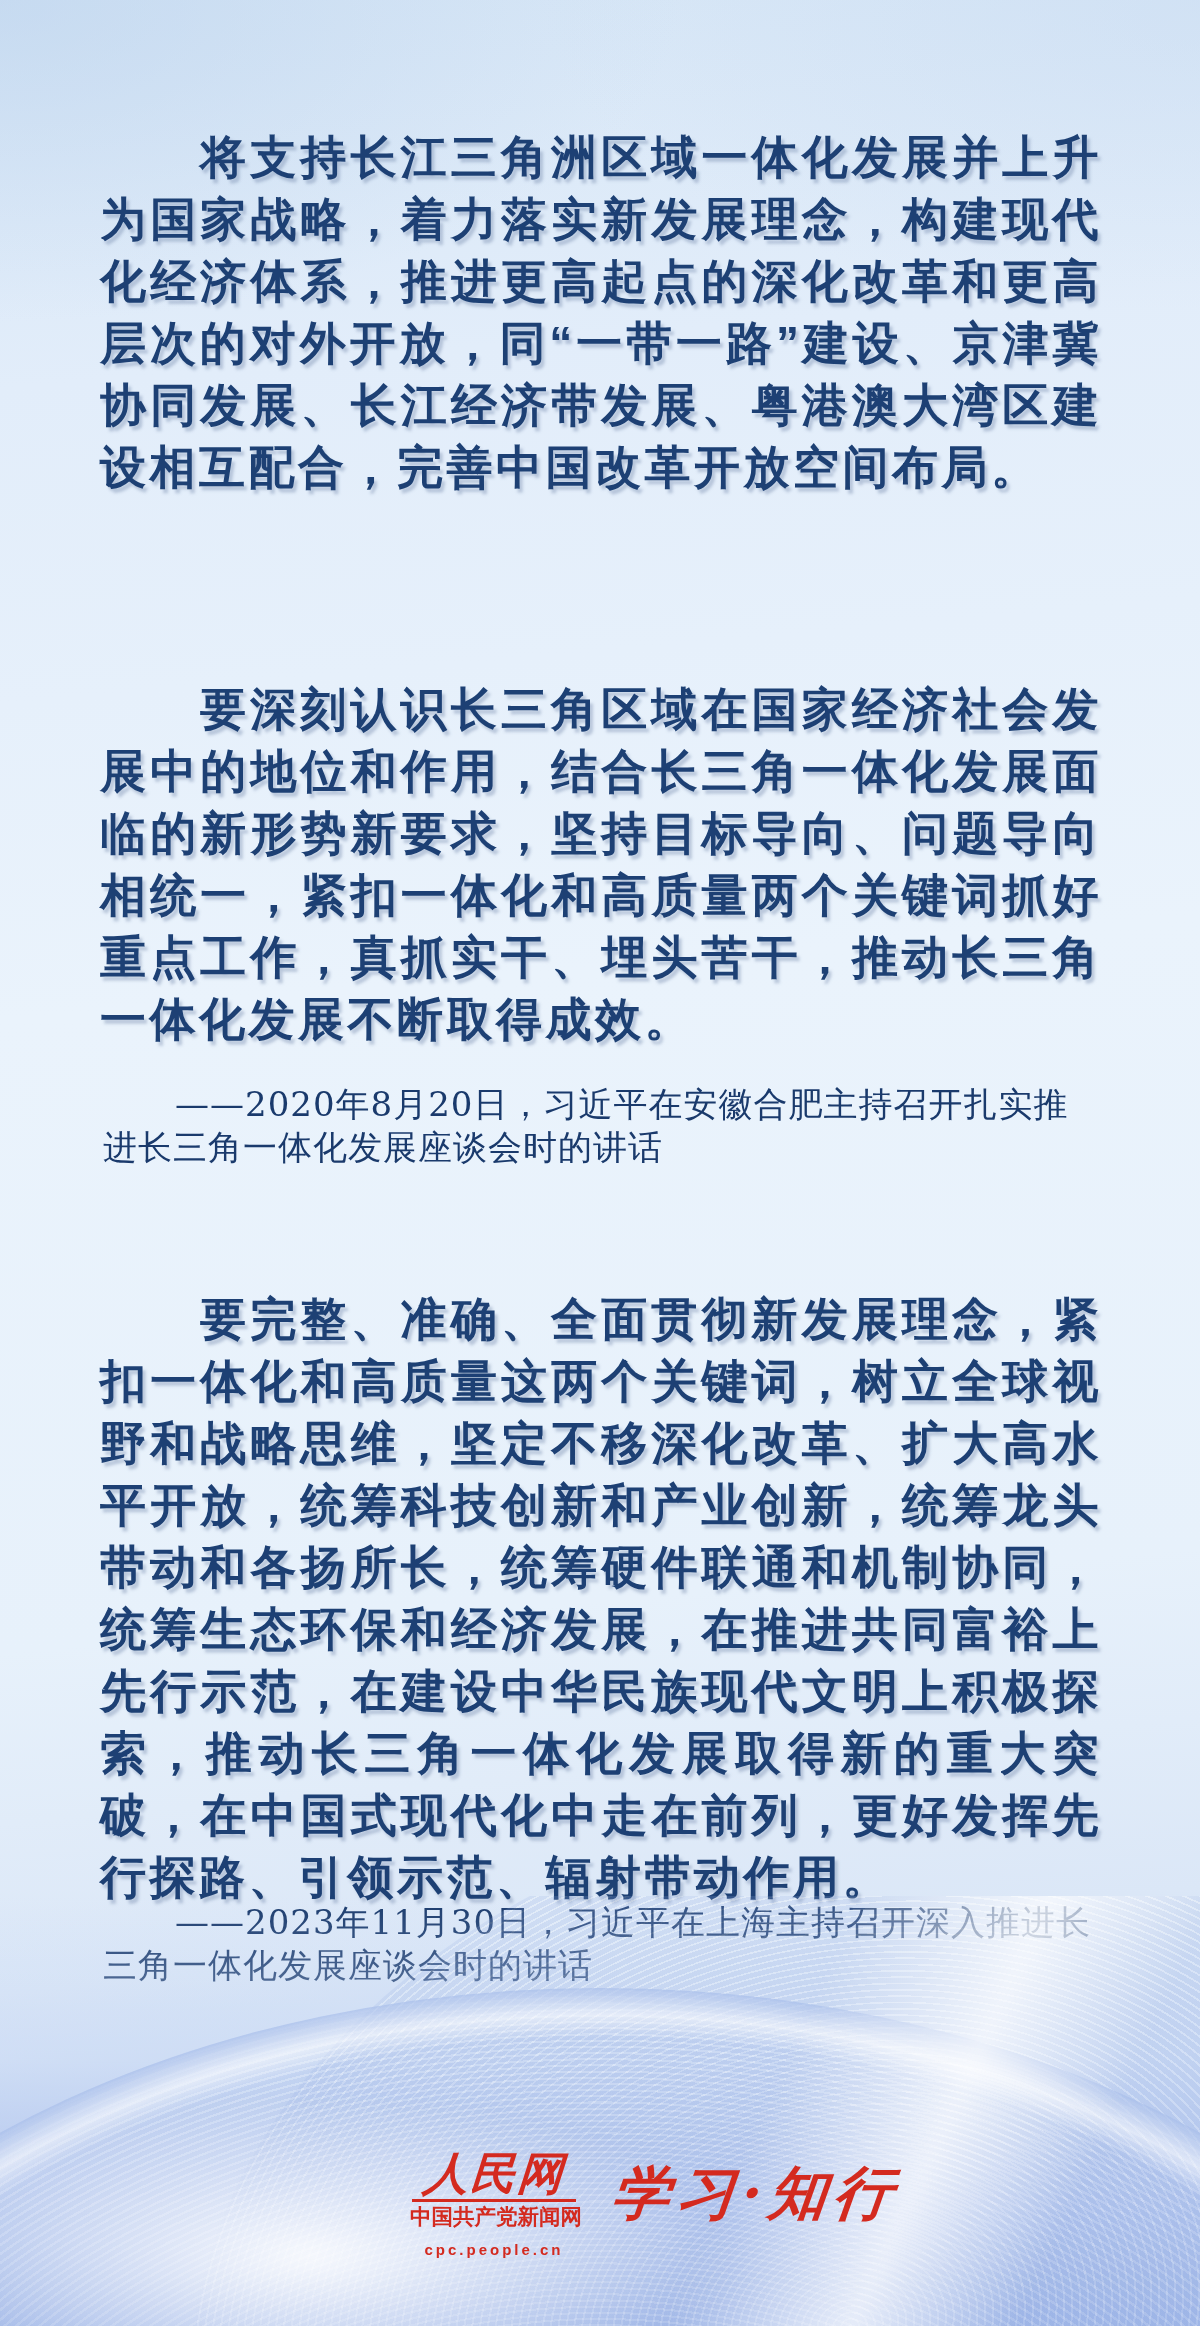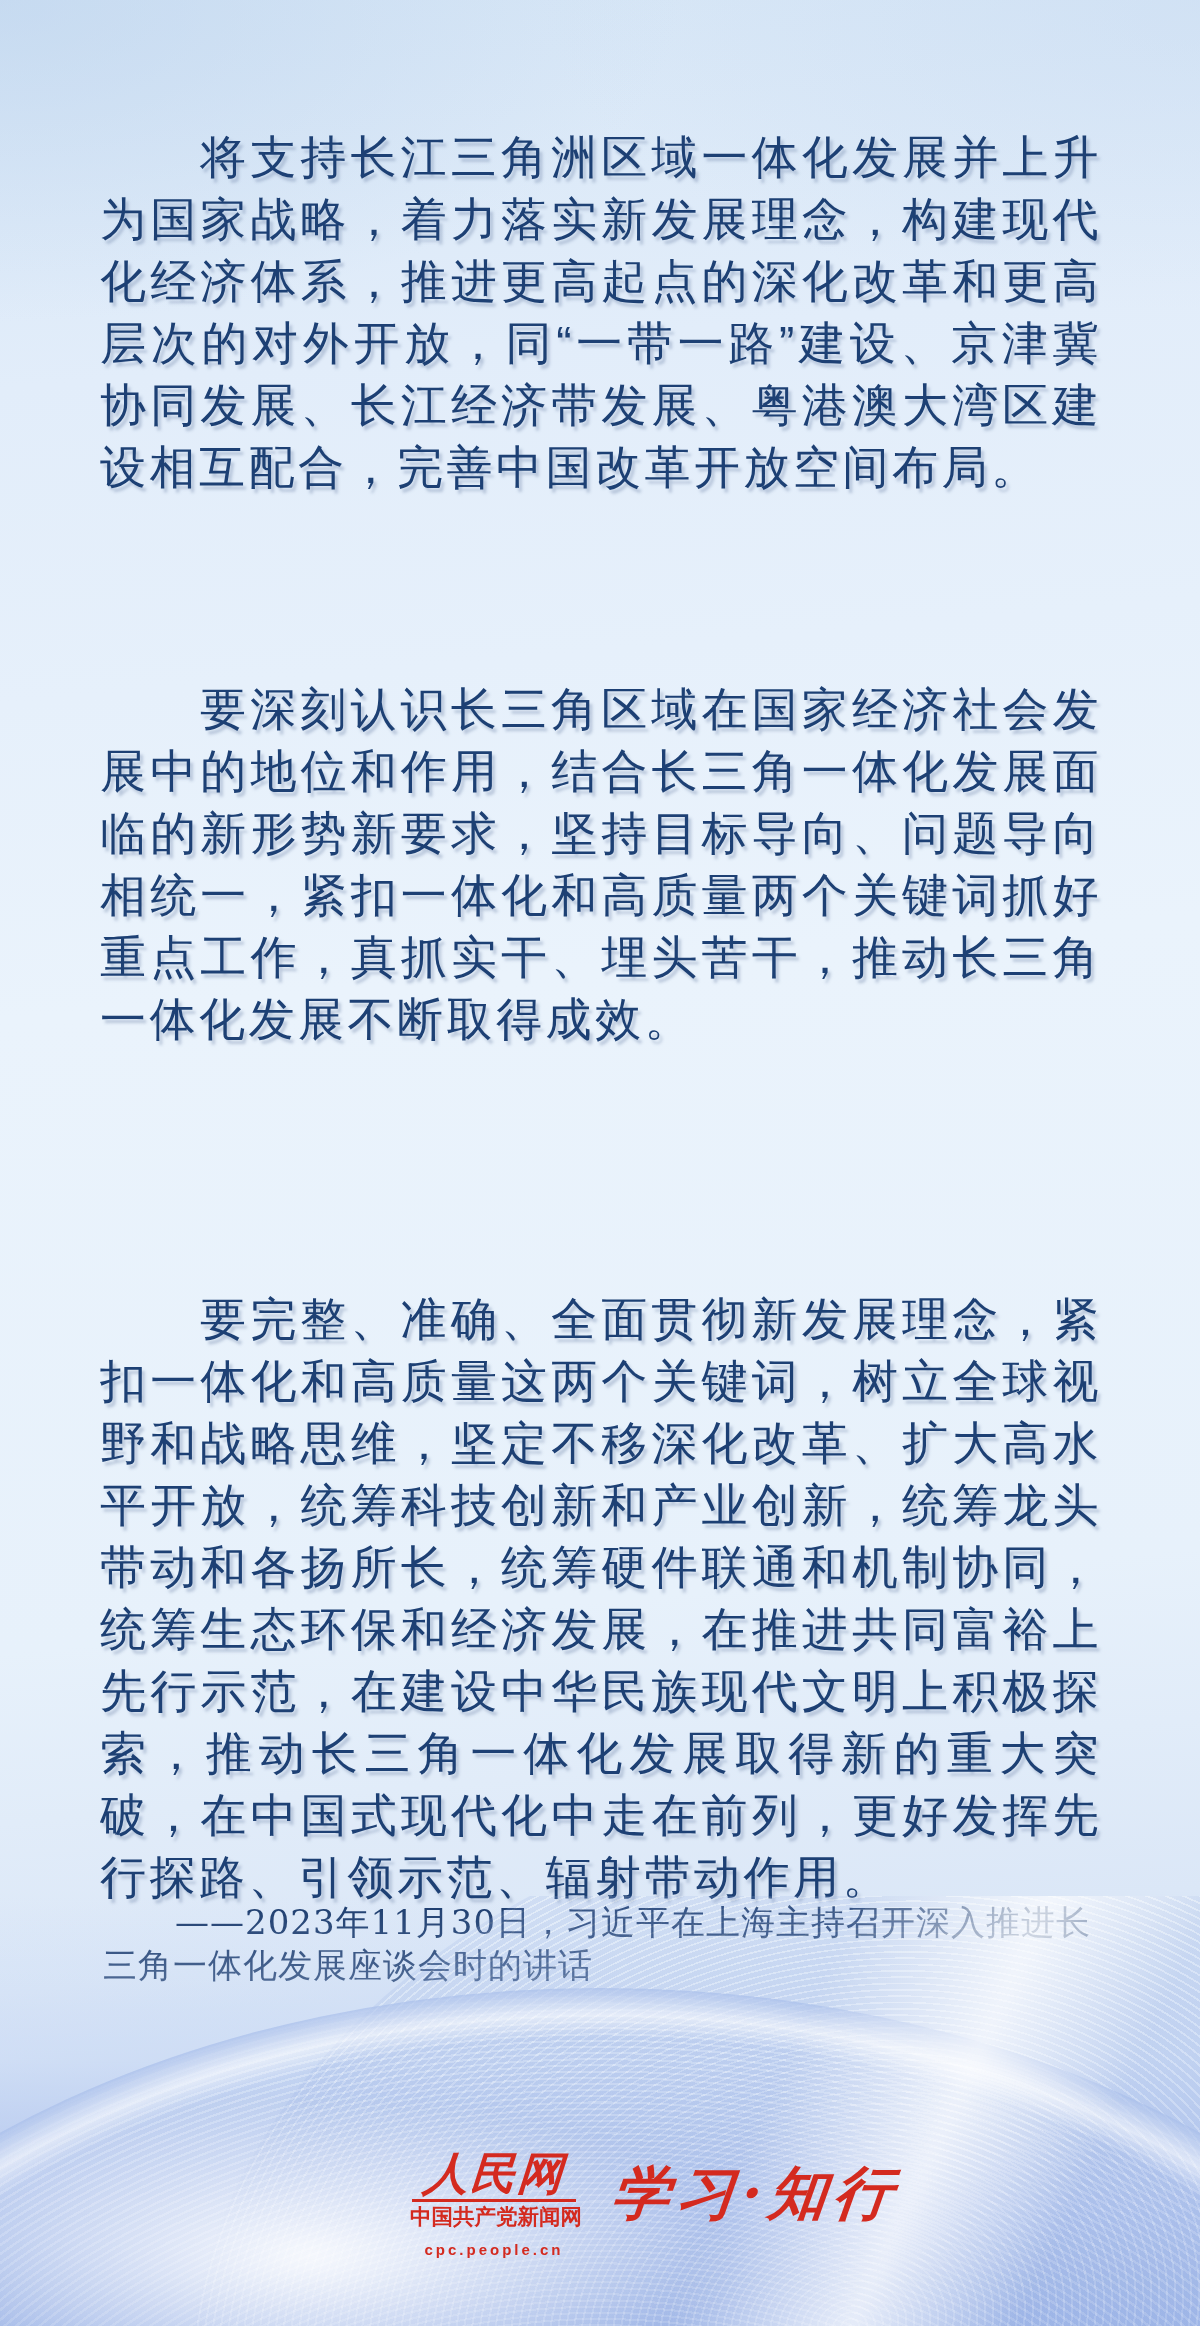--- a/index.html
+++ b/index.html
@@ -16,21 +16,21 @@
       radial-gradient(1100px 520px at 0% 0%, rgba(183,207,235,.50), rgba(183,207,235,0) 62%),
       radial-gradient(1100px 520px at 100% 0%, rgba(196,216,240,.40), rgba(196,216,240,0) 60%),
       linear-gradient(175deg, #d6e6f6 0%, #e2edfa 16%, #eaf3fc 42%, #e7f1fb 68%, #dbe7f7 82%, #bccdef 94%, #a9bfe9 100%);
   }
 
   
   .quote {
     position: absolute;
     left: 100px; width: 1002px;
     margin: 0;
-    font-weight: 400;
+    font-weight: 700;
     font-size: 46px;
     line-height: 62px;
     letter-spacing: 3.5px;
     text-indent: 100px;
     color: #1d4074;
     text-shadow: 3px 4px 3px rgba(108,130,166,.38);
     text-align: justify;
   }
   .attribution {
     position: absolute;
@@ -99,20 +99,21 @@
   }
 </style>
 </head>
 <body>
 
 <div class="poster">
 
   <p class="quote q1">将支持长江三角洲区域一体化发展并上升为国家战略，着力落实新发展理念，构建现代化经济体系，推进更高起点的深化改革和更高层次的对外开放，同“一带一路”建设、京津冀协同发展、长江经济带发展、粤港澳大湾区建设相互配合，完善中国改革开放空间布局。</p>
 
   <p class="quote q2">要深刻认识长三角区域在国家经济社会发展中的地位和作用，结合长三角一体化发展面临的新形势新要求，坚持目标导向、问题导向相统一，紧扣一体化和高质量两个关键词抓好重点工作，真抓实干、埋头苦干，推动长三角一体化发展不断取得成效。</p>
+  <p class="attribution a2">——2020年8月20日，习近平在安徽合肥主持召开扎实推进长三角一体化发展座谈会时的讲话</p>
 
   <p class="quote q3">要完整、准确、全面贯彻新发展理念，紧扣一体化和高质量这两个关键词，树立全球视野和战略思维，坚定不移深化改革、扩大高水平开放，统筹科技创新和产业创新，统筹龙头带动和各扬所长，统筹硬件联通和机制协同，统筹生态环保和经济发展，在推进共同富裕上先行示范，在建设中华民族现代文明上积极探索，推动长三角一体化发展取得新的重大突破，在中国式现代化中走在前列，更好发挥先行探路、引领示范、辐射带动作用。</p>
   <p class="attribution a3">——2023年11月30日，习近平在上海主持召开深入推进长三角一体化发展座谈会时的讲话</p>
 
   <div class="footer-bg">
     <div class="footer-grad"></div>
     <div class="arcs-right"></div>
     <div class="dome"></div>
     <div class="streak-right"></div>
     <div class="silk-left"></div>

